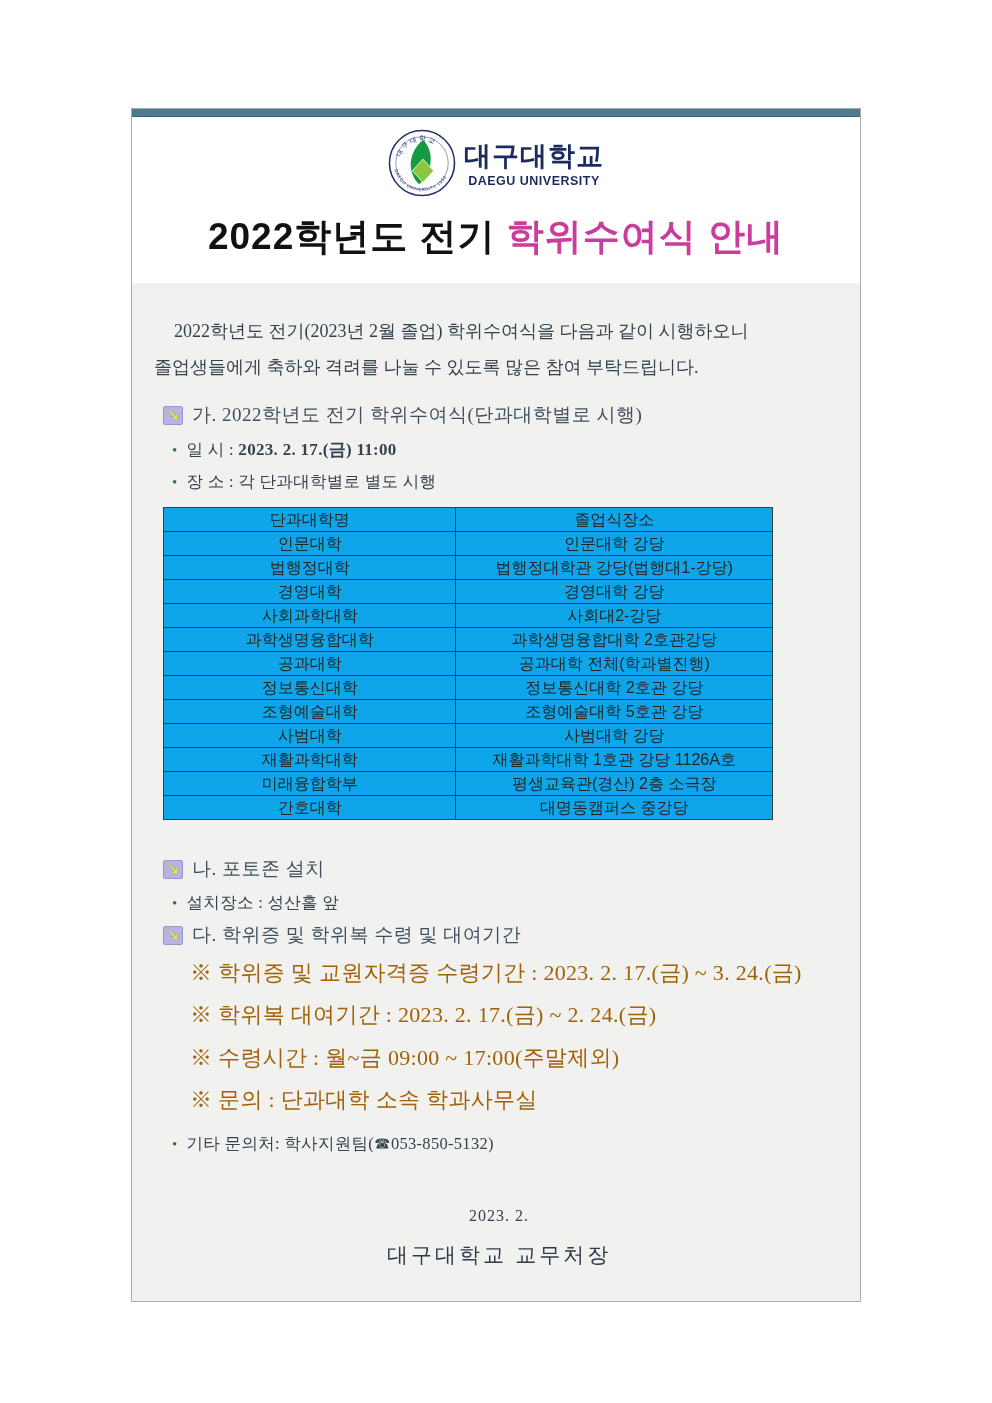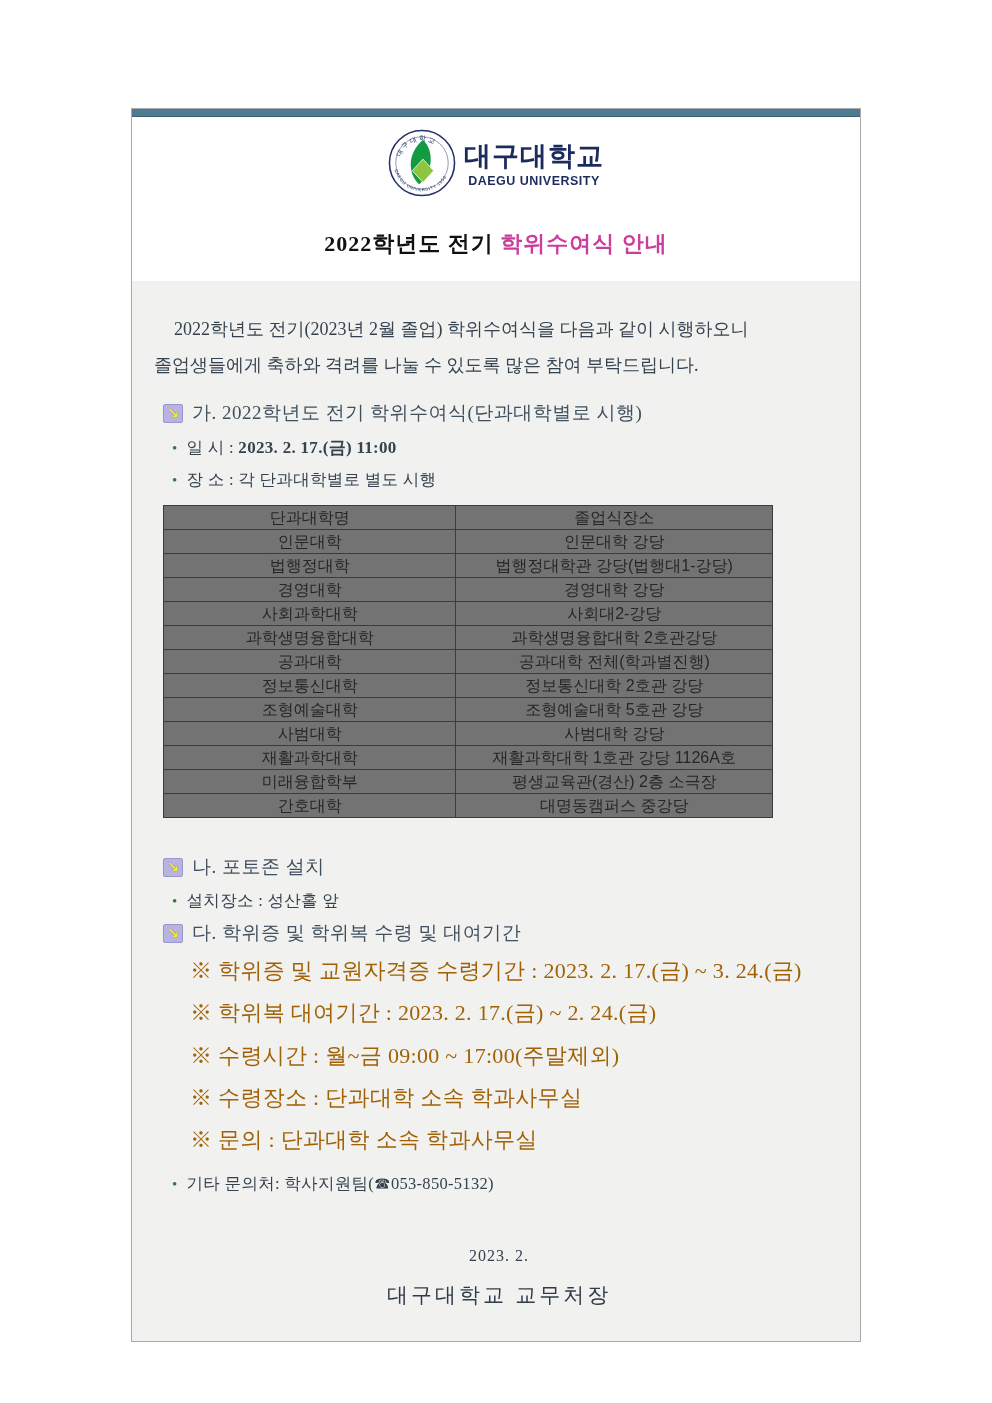--- a/index.html
+++ b/index.html
@@ -30,23 +30,23 @@
   .logo-text { text-align: center; }
   .logo-kr {
     font-family: "Liberation Sans", "DejaVu Sans", sans-serif;
     font-weight: 800; font-size: 27px; color: #1c2b5e; letter-spacing: 1px;
   }
   .logo-en {
     font-family: "Liberation Sans", "DejaVu Sans", sans-serif;
     font-weight: 700; font-size: 12.5px; color: #1c2b5e; letter-spacing: 0.5px;
   }
   .title {
-    margin-top: 30px;
-    font-family: Liberation Serif, serif;
-    font-weight: 800; font-size: 22px; letter-spacing: 1px;
+    margin-top: 14px;
+    font-family: Liberation Sans, sans-serif;
+    font-weight: 800; font-size: 37px; letter-spacing: 1px;
     color: #111111; line-height: 1.2;
   }
   .title .hl { color: #cb3d9c; }
   
   .doc-body {
     background: #f1f1ef;
     flex: 1;
     padding: 30px 4px 32px 10px;
   }
   .intro {
@@ -75,21 +75,21 @@
   }
   .bullet-line .dot { color: #2e7d32; margin-right: 9px; font-size: 15px; }
   .bullet-line b { font-family: "Liberation Serif", serif; font-size: 17px; }
   
   .venue-table {
     margin: 14px 0 0 21px;
     width: 610px;
     border-collapse: collapse;
     font-family: "Liberation Sans", "DejaVu Sans", sans-serif;
     font-size: 16px; color: #262626;
-    background: #737373;
+    background: #0ea5e9;
   }
   .venue-table th, .venue-table td {
     border: 1px solid #3c3c3c;
     text-align: center;
     font-weight: normal;
     height: 24px; padding: 0 4px;
     line-height: 1.2;
   }
   .venue-table col.c1 { width: 293px; }
   .venue-table col.c2 { width: 317px; }
@@ -230,21 +230,20 @@
       <span class="dot">•</span><span>설치장소 :  성산홀 앞</span>
     </div>
 
     <div class="section-heading sec-c-heading">
       <span class="arrow-icon">↘</span>
       <span>다. 학위증 및 학위복 수령 및 대여기간</span>
     </div>
     <div class="note-line">※ 학위증 및 교원자격증 수령기간 : 2023. 2. 17.(금) ~ 3. 24.(금)</div>
     <div class="note-line">※ 학위복 대여기간 : 2023. 2. 17.(금) ~ 2. 24.(금)</div>
     <div class="note-line">※ 수령시간 : 월~금 09:00 ~ 17:00(주말제외)</div>
-    <div class="note-line">※ 수령장소 : 단과대학 소속 학과사무실</div>
     <div class="note-line">※ 문의 : 단과대학 소속 학과사무실</div>
 
     <div class="bullet-line contact-line">
       <span class="dot">•</span><span>기타 문의처:  학사지원팀(☎053-850-5132)</span>
     </div>
 
     <div class="footer-date">2023.  2.</div>
     <div class="footer-signature">대구대학교 교무처장</div>
   </div>
 </div>

